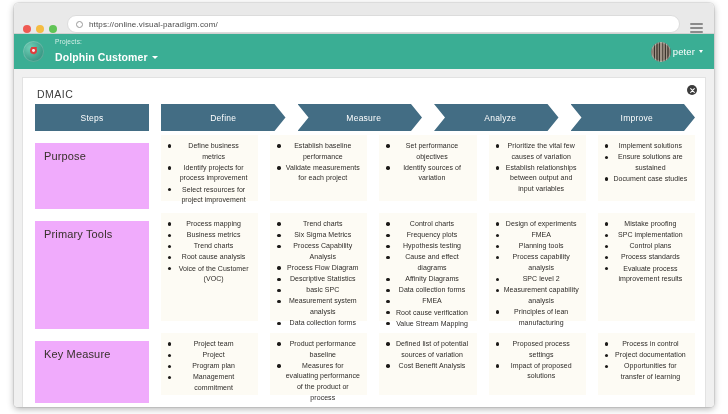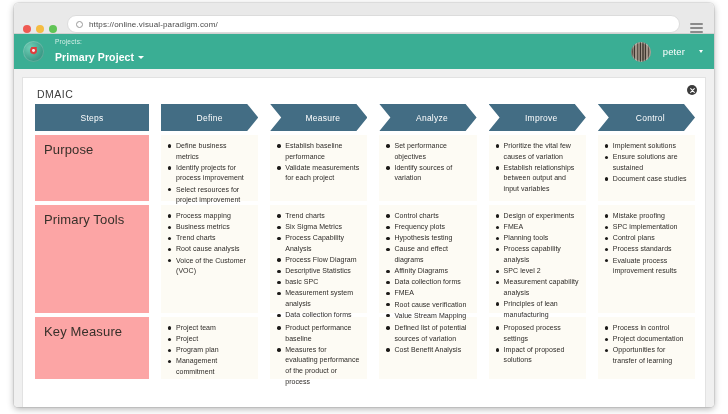--- a/index.html
+++ b/index.html
@@ -139,21 +139,21 @@
     border-right: 3px solid transparent;
     border-top: 3.5px solid #ffffff;
     margin-left: 4px;
     vertical-align: 2px;
   }
 
   .app-bar-right {
     margin-left: auto;
     display: flex;
     align-items: center;
-    gap: 12px;
+    gap: 2px;
   }
   .avatar {
     width: 20px; height: 20px;
     border-radius: 50%;
     background:
       repeating-linear-gradient(90deg,
         #5a5147 0px, #5a5147 1.5px,
         #8d8175 1.5px, #8d8175 3px,
         #3d362f 3px, #3d362f 4px,
         #a2968a 4px, #a2968a 5.5px);
@@ -209,21 +209,21 @@
   }
 
   .matrix-row {
     display: flex;
     gap: 12px;
     margin-bottom: 4px;
   }
 
   
   .col-steps { flex: 0 0 114px; }
-  .col-phase { flex: 1 1 0; min-width: 0; }
+  .col-phase { flex: 1 1 0; min-width: 0; text-align: center; }
 
   
   .hdr {
     height: 27px;
     background: #436d84;
     color: #ffffff;
     font-size: 8.5px;
     letter-spacing: 0.25px;
     display: flex;
     align-items: center;
@@ -236,25 +236,26 @@
     padding-left: 8px;
   }
   .hdr-chevron.first {
     clip-path: polygon(0 0, calc(100% - 11px) 0, 100% 50%, calc(100% - 11px) 100%, 0 100%);
     padding-left: 0;
   }
   .hdr-label { pointer-events: none; }
 
   
   .cell-steps {
-    background: #fca5a5;
+    background: #f0abfc;
     color: #37302a;
-    font-size: 13px;
+    font-size: 11px;
     padding: 7px 0 0 9px;
     letter-spacing: 0.15px;
+    margin-top: 8px;
   }
   .cell-body {
     background: #fdfbf4;
     padding: 6px 7px 6px 4px;
   }
 
   ul.bullets {
     list-style: none;
     margin: 0; padding: 0;
   }
@@ -307,21 +308,21 @@
         <span></span>
     </div>
   </div>
 
   <div class="app-bar">
     <div class="app-logo">
       <span class="pin"></span>
     </div>
     <div class="project-block">
       <span class="project-label">Projects:</span>
-      <span class="project-name">Primary Project</span><span class="caret-down"></span>
+      <span class="project-name">Dolphin Customer</span><span class="caret-down"></span>
     </div>
     <div class="app-bar-right">
       <span class="avatar"></span>
       <span class="user-name">peter</span>
       <span class="caret-down white-sm"></span>
     </div>
   </div>
 
   <div class="page-canvas">
     <div class="doc-sheet">
@@ -353,25 +354,20 @@
             </div>
           </div>
           <div class="col-phase">
             <div class="hdr hdr-chevron">
               <span class="hdr-label">Analyze</span>
             </div>
           </div>
           <div class="col-phase">
             <div class="hdr hdr-chevron">
               <span class="hdr-label">Improve</span>
-            </div>
-          </div>
-          <div class="col-phase">
-            <div class="hdr hdr-chevron">
-              <span class="hdr-label">Control</span>
             </div>
           </div>
         </div>
 
         <div class="matrix-row row-purpose">
           <div class="col-steps">
             <div class="cell-steps">Purpose</div>
           </div>
           <div class="col-phase">
             <div class="cell-body">

